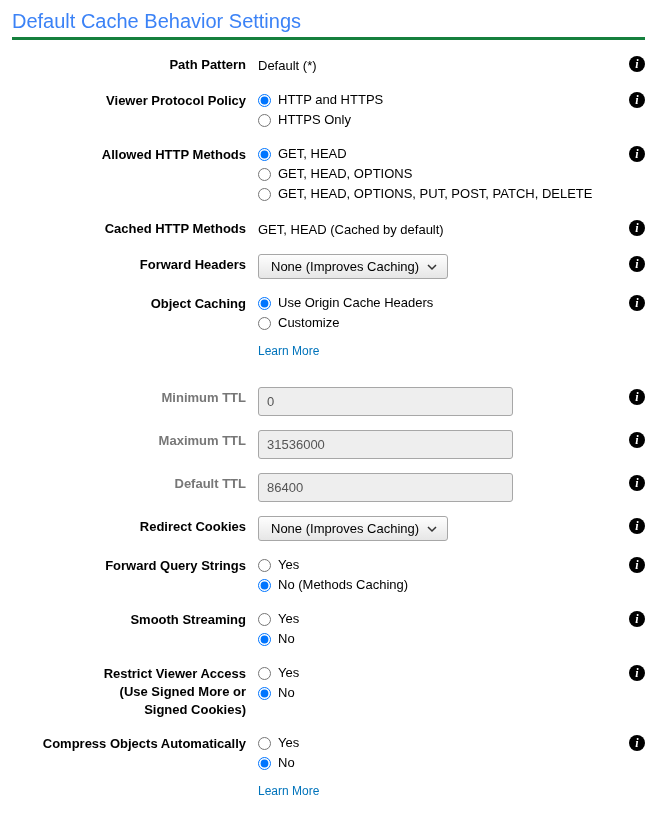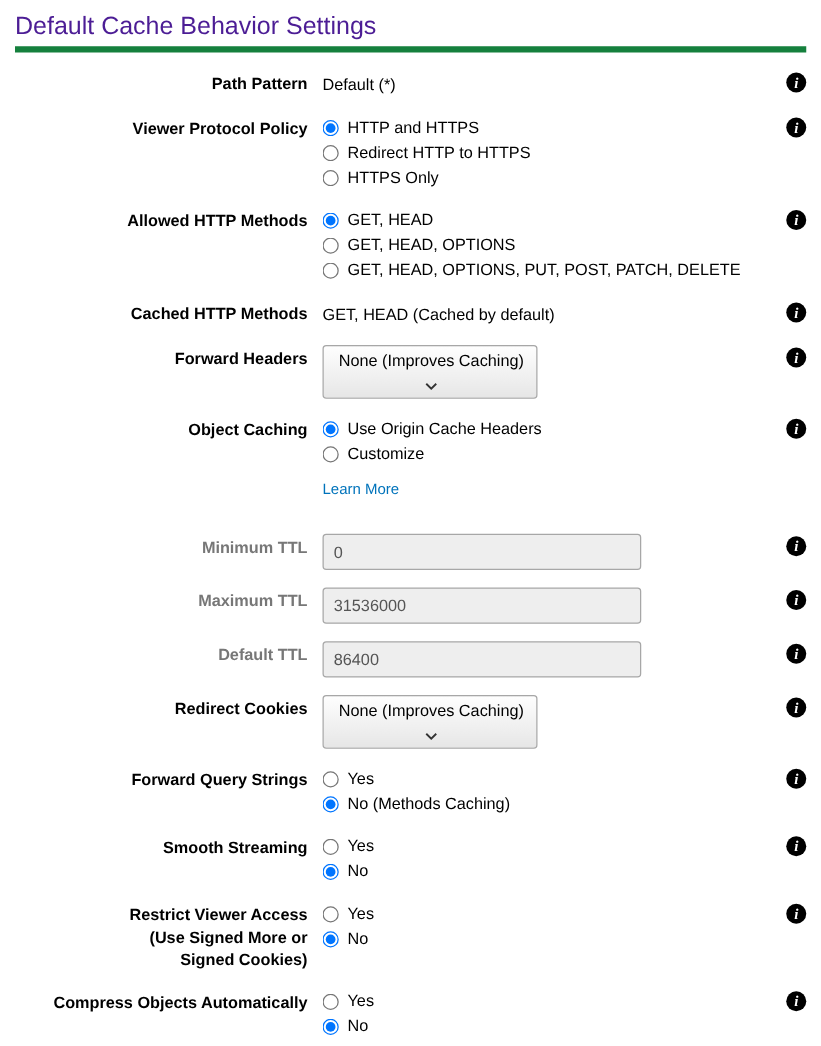--- a/index.html
+++ b/index.html
@@ -7,23 +7,23 @@
     font-size: 13px;
     color: #000;
     margin: 0;
     padding: 10px 12px;
     width: 657px;
     box-sizing: border-box;
   }
   .section-title {
     font-size: 20px;
     font-weight: normal;
-    color: #4c1d95;
+    color: #3b82f6;
     margin: 0 0 4px 0;
-    border-bottom: 5px solid #15803d;
+    border-bottom: 3px solid #15803d;
     padding-bottom: 4px;
   }
   .form {
     margin-top: 14px;
   }
   .row {
     display: flex;
     align-items: flex-start;
     margin-bottom: 14px;
     position: relative;
@@ -61,21 +61,20 @@
     display: inline-flex;
     align-items: center;
     gap: 8px;
     border: 1px solid #a7a7a7;
     border-radius: 3px;
     background: linear-gradient(#fefefe, #e6e6e6);
     padding: 4px 10px 4px 12px;
     font-size: 13px;
     cursor: pointer;
     color: #000;
-    flex-direction: column;
   }
   .chevron {
     display: inline-block;
   }
   .chevron svg { display:block; }
   .text-input {
     width: 255px;
     padding: 6px 8px;
     border: 1px solid #a7a7a7;
     border-radius: 3px;
@@ -125,24 +124,20 @@
 
   <div class="row">
     <div class="label">Viewer Protocol Policy</div>
     <div class="control">
       <label class="radio-line">
           <input type="radio" name="vpp" checked="" style="">
           <span>HTTP and HTTPS</span>
         </label>
       <label class="radio-line">
           <input type="radio" name="vpp" style="">
-          <span>Redirect HTTP to HTTPS</span>
-        </label>
-      <label class="radio-line">
-          <input type="radio" name="vpp" style="">
           <span>HTTPS Only</span>
         </label>
     </div>
     <div class="info-icon">i</div>
   </div>
 
   <div class="row">
     <div class="label">Allowed HTTP Methods</div>
     <div class="control">
       <label class="radio-line">

